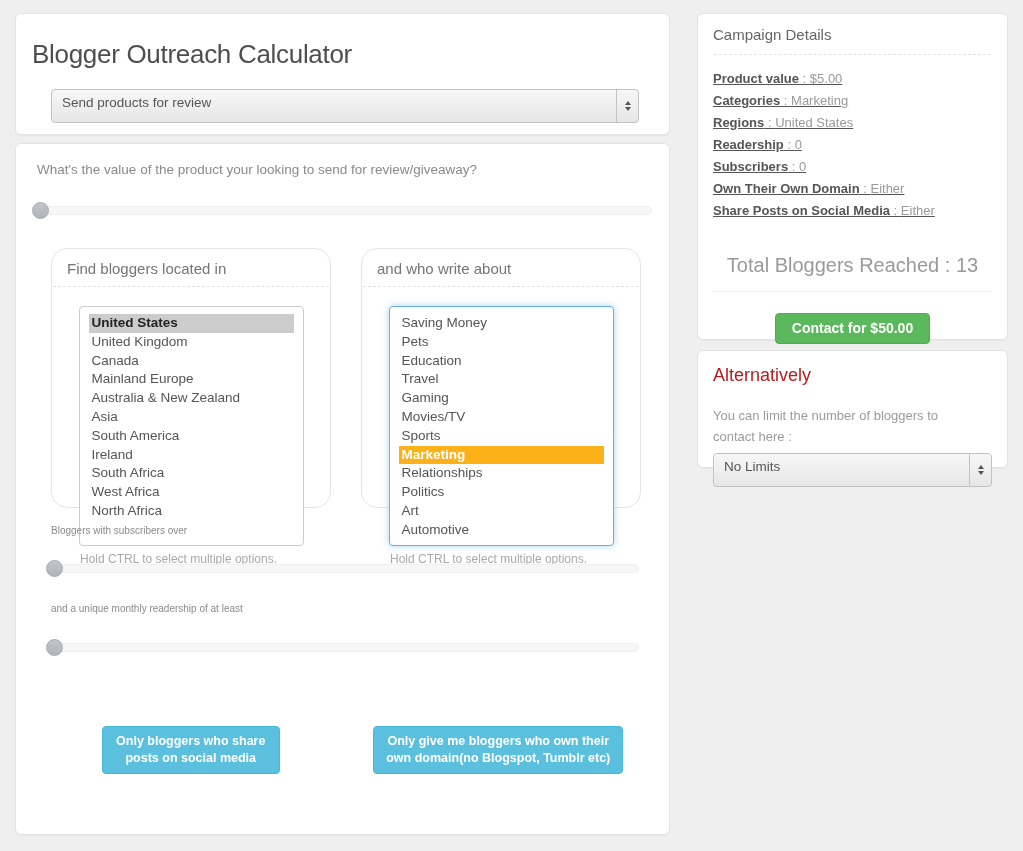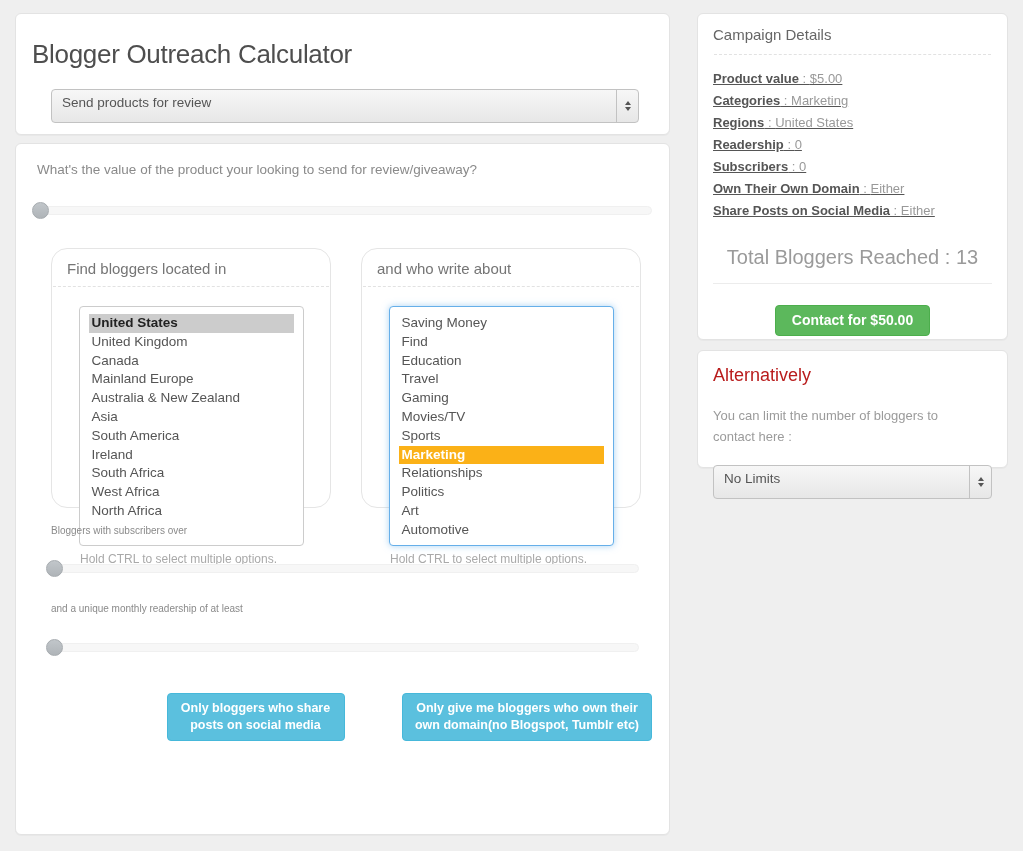--- a/index.html
+++ b/index.html
@@ -97,21 +97,21 @@
   .option.sel-category { background:#fbb117; color:#ffffff; font-weight:700; }
   .hint { margin:6px 0 0 28px; color:#a9a9a9; font-size:12px; }
 
   .lower-section { margin:17px 13px 0 14px; }
   .slider-label { color:#8a8a8a; font-size:10px; }
   #subscribers-slider { margin-top:24px; }
   #readership-slider  { margin-top:25px; }
   .label-readership { margin-top:26px; }
 
   .buttons-row { display:flex; margin-top:37px; }
-  .buttons-row .half { flex:1; display:flex; justify-content:flex-end; }
+  .buttons-row .half { flex:1; display:flex; justify-content:center;margin-top:33px; }
   .filter-btn {
     background:#5bc0de;
     border:1px solid #46b8da;
     border-radius:4px;
     color:#fff;
     font-family:inherit;
     font-weight:700;
     font-size:12.5px;
     line-height:17px;
     text-align:center;
@@ -123,21 +123,21 @@
 
   
   #card-details { left:697px; top:13px; width:311px; height:327px; padding:12px 15px; }
   .side-title { font-size:15px; color:#666; padding-bottom:11px; }
   .details-rows { margin-top:13px;text-decoration:underline; }
   .detail-row { font-size:13px; line-height:22px; white-space:nowrap; overflow:hidden; }
   .detail-label { font-weight:700; color:#555; }
   .detail-sep { color:#999; }
   .detail-value { color:#999; }
   .total-text {
-    margin-top:24px;
+    margin-top:32px;
     text-align:center;
     font-size:20px;
     font-weight:300;
     color:#9a9a9a;
   }
   .solid-sep { border-top:1px solid #ececec; margin-top:14px; }
   .contact-wrap { display:flex; justify-content:center; margin-top:21px; }
   .contact-btn {
     background:#5cb85c;
     border:1px solid #4cae4c;
@@ -146,21 +146,21 @@
     font-family:inherit;
     font-weight:700;
     font-size:14px;
     padding:6px 16px 7px;
     cursor:pointer;
   }
 
   #card-alt { left:697px; top:350px; width:311px; height:118px; padding:14px 15px; }
   .alt-title { font-size:18px; color:#b91c1c; }
   .alt-desc { margin-top:19px; font-size:13px; color:#9b9b9b; line-height:21px; width:270px; }
-  #bloggers-limit-select { margin-top:18px; }
+  #bloggers-limit-select { margin-top:6px; }
 </style>
 </head>
 <body>
 
 <div class="card" id="card-header">
   <h1 class="page-title">Blogger Outreach Calculator</h1>
   <div class="select-control" id="campaign-type-select">
     <span class="select-value">Send products for review</span>
     <span class="select-stepper">
       <span class="tri-up"></span>
@@ -199,21 +199,21 @@
       </div>
       <div class="hint">Hold CTRL to select multiple options.</div>
     </div>
 
     <div class="panel">
       <div class="panel-title">and who write about</div>
       <div class="dashed-sep"></div>
       <div class="listbox focused" role="listbox">
         <ul>
           <li class="option">Saving Money</li>
-          <li class="option">Find</li>
+          <li class="option">Pets</li>
           <li class="option">Education</li>
           <li class="option">Travel</li>
           <li class="option">Gaming</li>
           <li class="option">Movies/TV</li>
           <li class="option">Sports</li>
           <li class="option sel-category">Marketing</li>
           <li class="option">Relationships</li>
           <li class="option">Politics</li>
           <li class="option">Art</li>
           <li class="option">Automotive</li>

